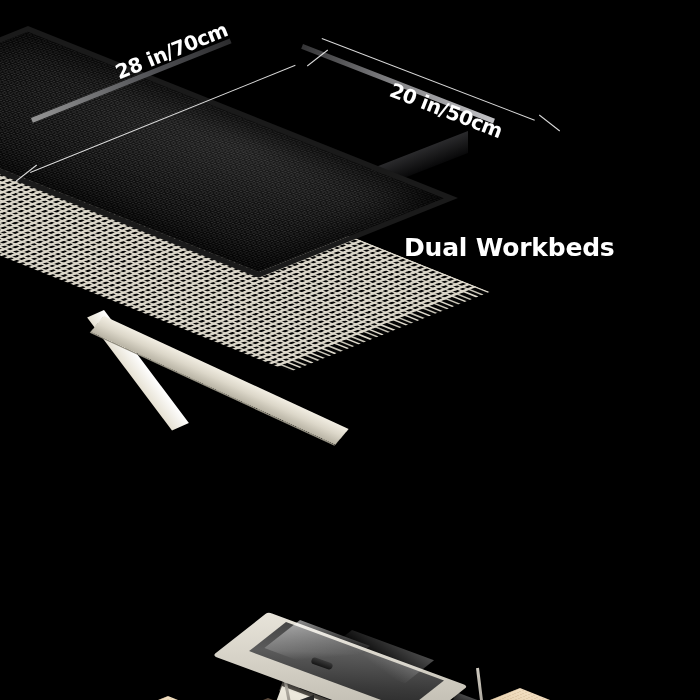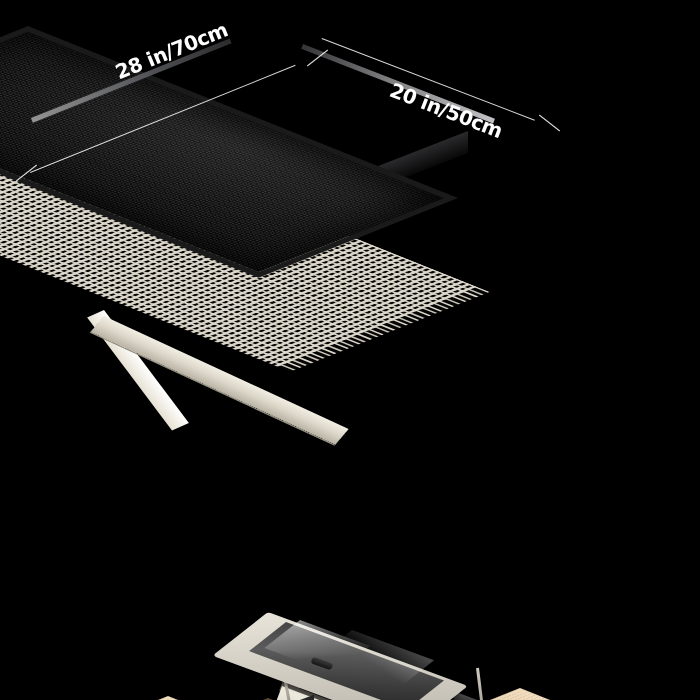--- a/index.html
+++ b/index.html
@@ -2389,20 +2389,21 @@
 
     <div class="dimline" style="left:30px;top:172px;width:286px;transform:rotate(-22deg);transform-origin:0 0;"></div>
     <div class="tick" style="left:26px;top:160px;transform:rotate(52deg);transform-origin:50% 50%;"></div>
     <div class="tick" style="left:317px;top:45px;transform:rotate(52deg);transform-origin:50% 50%;"></div>
     <span class="lbl dimTextL">28 in/70cm</span>
 
     <div class="dimline" style="left:322px;top:38px;width:228px;transform:rotate(21deg);transform-origin:0 0;"></div>
     <div class="tick" style="left:549px;top:110px;transform:rotate(-52deg);transform-origin:50% 50%;"></div>
     <span class="lbl dimTextR">20 in/50cm</span>
 
+    <span class="lbl" id="dualLabel">Dual Workbeds</span>
   </div>
 
   <div id="botPanel">
 
     <div class="rearRailTop"></div>
 
     <div class="board" style="left:520px;top:388px;width:138px;height:48px;transform:matrix(1,.40,-1.05,.42,0,0);transform-origin:0 0;"></div>
 
     <div class="board" style="left:168px;top:396px;width:122px;height:46px;transform:matrix(1,.40,-1.05,.42,0,0);transform-origin:0 0;"></div>
 

